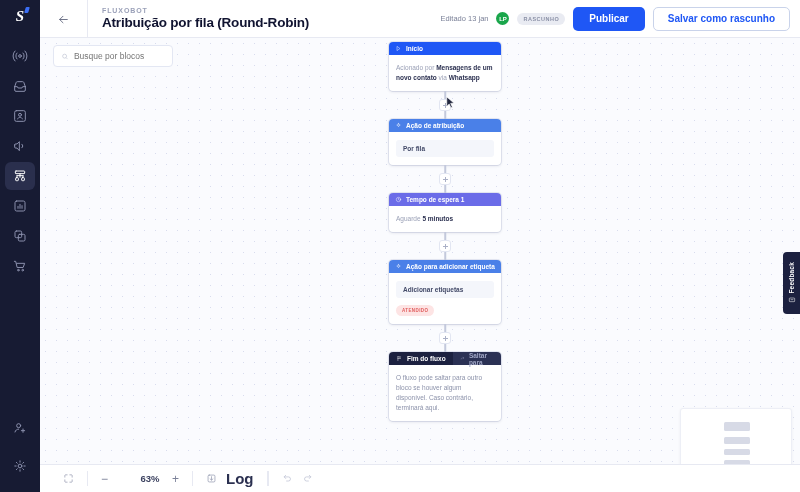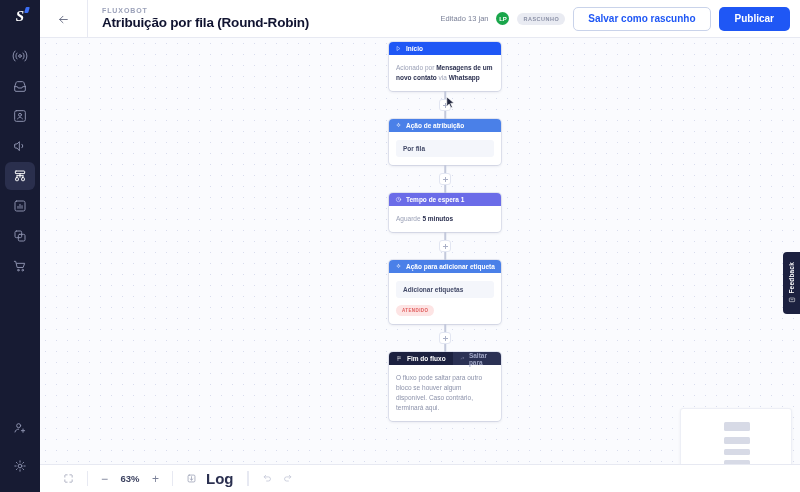--- a/index.html
+++ b/index.html
@@ -183,21 +183,21 @@
     position: absolute; left: 40px; bottom: 0; width: 760px; height: 28px;
     background: #ffffff; border-top: 1px solid #e7e9f2;
     display: flex; align-items: center; padding-left: 10px; gap: 0;
     z-index: 5;
   }
   .bb-group { display: flex; align-items: center; gap: 9px; padding: 0 13px; height: 28px; }
   .bb-sep { width: 1px; height: 15px; background: #e7e9f2; }
   .bb-icon { cursor: pointer; display: flex; align-items: center; }
   .bb-icon svg { width: 11px; height: 11px; stroke: #8d93aa; fill: none; stroke-width: 1.5;
     stroke-linecap: round; stroke-linejoin: round; }
-  .bb-zoom { font-size: 9.5px; color: #3c4260; font-weight: 600; min-width: 26px; text-align: center; }
+  .bb-zoom { font-size: 9.5px; color: #3c4260; font-weight: 600; min-width: 26px; text-align: center; margin-left: 20px; }
   .bb-sign { font-size: 12px; color: #7b8198; cursor: pointer; line-height: 1; }
   .bb-log { font-size: 15px; color: #2b3050; font-weight: 700; }
   .bb-nodes { font-size: 9px; color: #5a6079; }
   .bb-nodes b { color: #2b3050; font-weight: 700; }
   .bb-undo svg { stroke: #b9bed0; }
 </style>
 </head>
 <body>
 
 <div id="app">
@@ -287,27 +287,34 @@
         </svg>
     </div>
     <div class="title-wrap">
       <div class="eyebrow">FLUXOBOT</div>
       <div class="page-title">Atribuição por fila (Round-Robin)</div>
     </div>
     <div class="top-right">
       <div class="edited">Editado 13 jan</div>
       <div class="avatar">LP</div>
       <div class="badge-draft">RASCUNHO</div>
+      <div class="btn btn-primary">Publicar</div>
       <div class="btn btn-outline">Salvar como rascunho</div>
-      <div class="btn btn-primary">Publicar</div>
     </div>
   </div>
 
   <div class="canvas">
 
+    <div class="search-box">
+      <svg viewBox="0 0 24 24">
+          <circle cx="11" cy="11" r="6"></circle>
+          <path d="M15.5 15.5L20 20"></path>
+        </svg>
+      <input class="search-input" type="text" placeholder="Busque por blocos" style="">
+    </div>
 
     <div class="flow">
 
       <div class="node" style="margin-top:4px;">
         <div class="node-head head-start">
           <svg viewBox="0 0 24 24">
               <path d="M8 5.5l9 6.5-9 6.5z"></path>
             </svg>
           <span>Início</span>
         </div>

